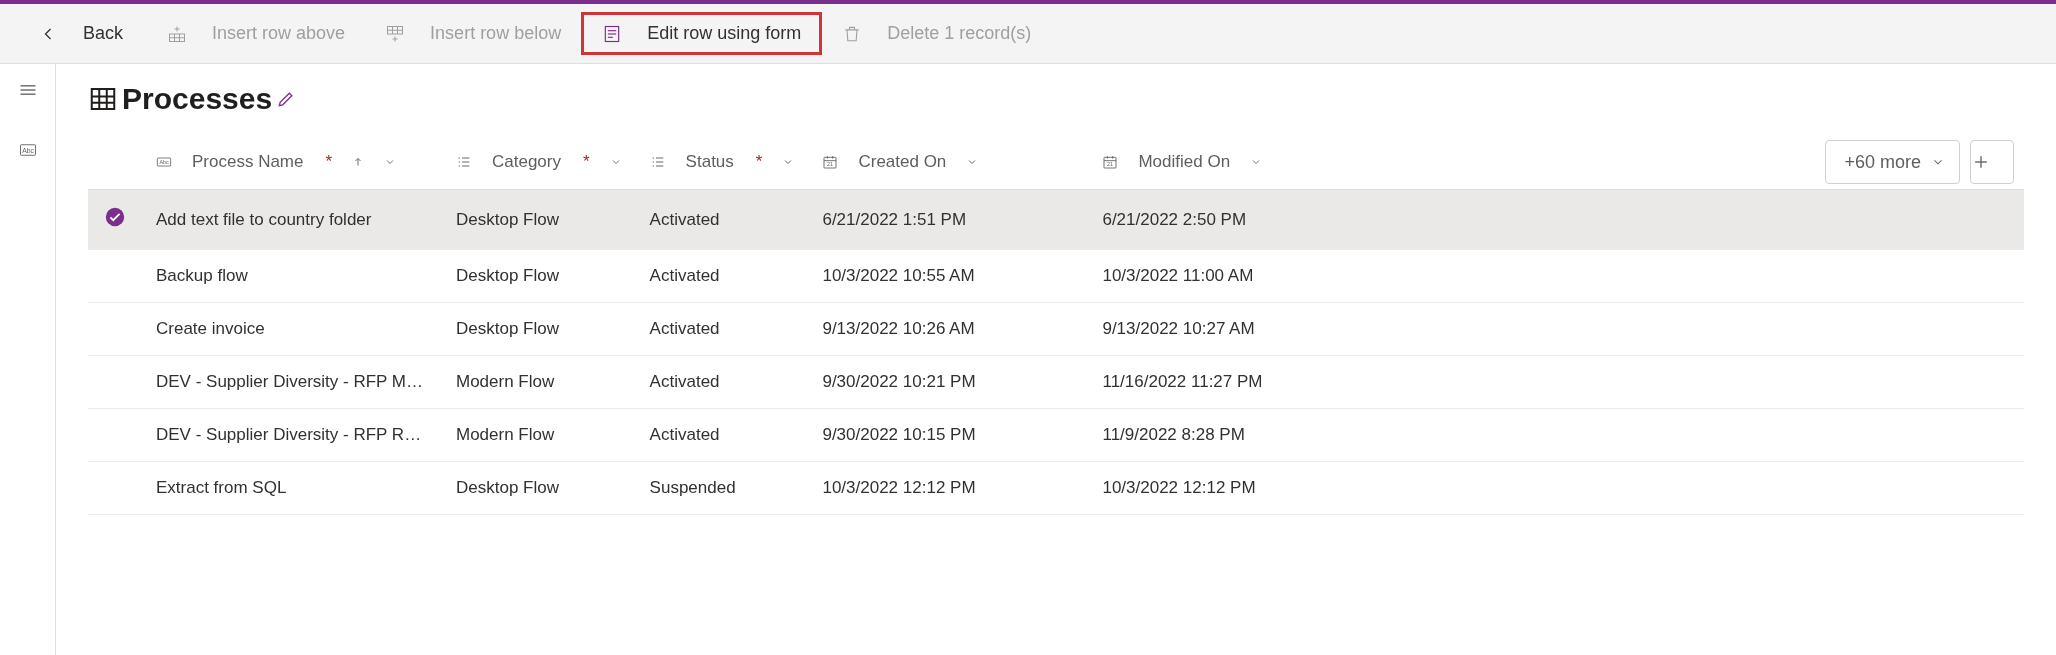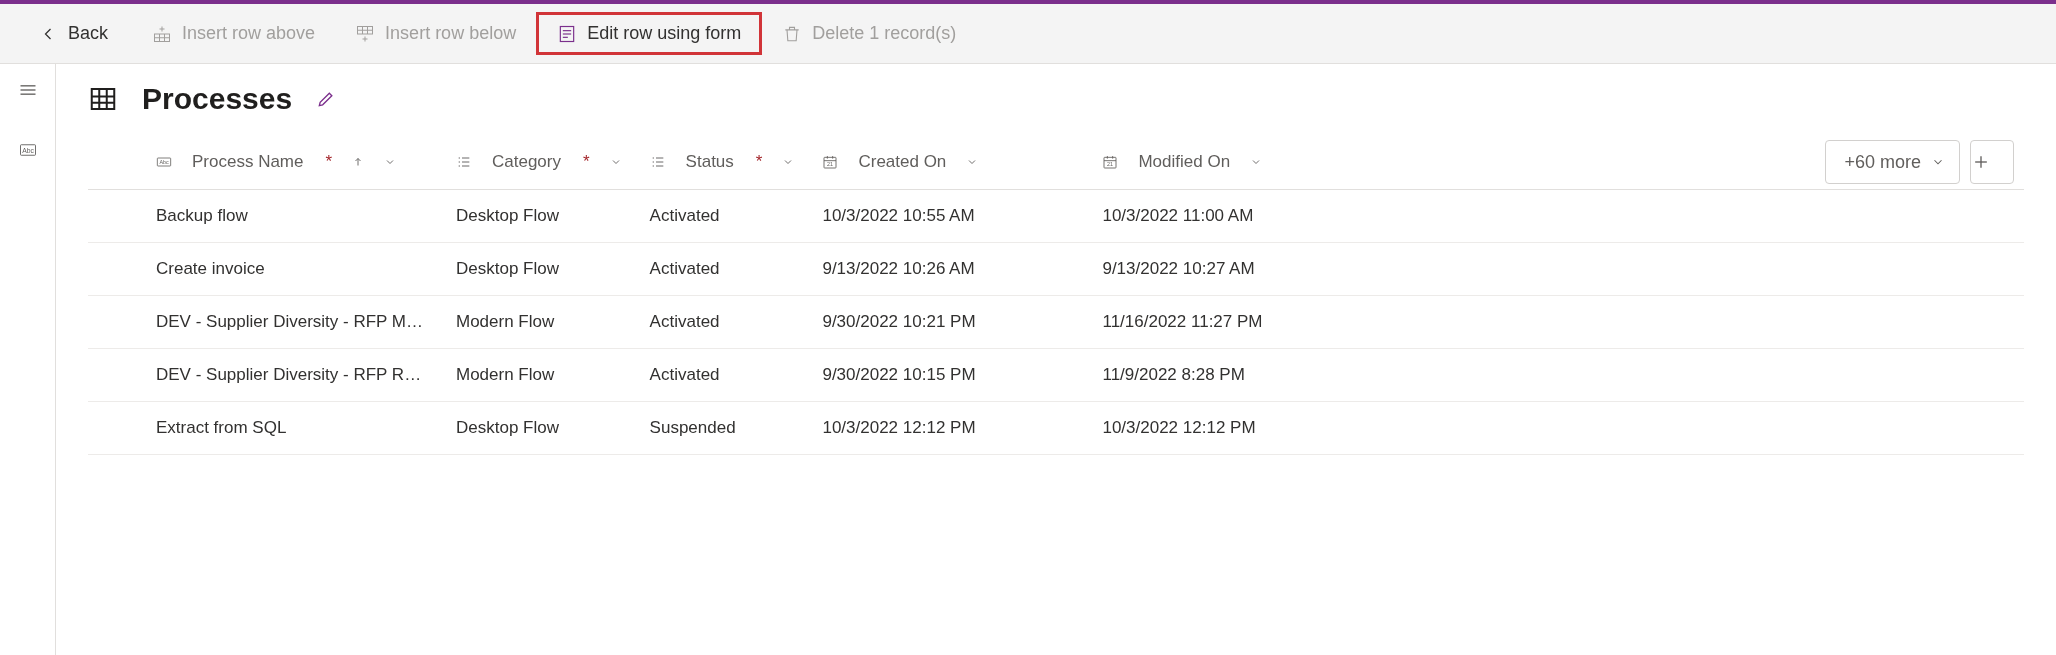--- a/index.html
+++ b/index.html
@@ -18,21 +18,21 @@
     background: #f4f4f4;
     border-bottom: 1px solid #e1dfdd;
     display: flex;
     align-items: center;
     padding: 0 18px;
     gap: 0;
   }
   .tb-btn {
     display: flex;
     align-items: center;
-    gap: 10px;
+    gap: 25px;
     padding: 8px 18px;
     font-size: 18px;
     color: #a19f9d;
     cursor: pointer;
     border: 2px solid transparent;
     background: transparent;
   }
   .tb-btn.enabled { color: #323130; }
   .tb-btn.highlighted { border: 3px solid #d13438; }
   .tb-btn svg { width: 20px; height: 20px; flex-shrink: 0; }
@@ -61,21 +61,21 @@
   .content {
     position: absolute;
     left: 56px; top: 64px;
     right: 0; bottom: 0;
     padding: 18px 32px 0 32px;
   }
 
   .page-title-row {
     display: flex;
     align-items: center;
-    gap: 24px;
+    gap: 4px;
     margin-bottom: 22px;
   }
   .page-title-row .title-text {
     font-size: 30px;
     font-weight: 600;
     color: #201f1e;
   }
   .page-title-row svg.table-icon { width: 30px; height: 30px; color: #201f1e; }
   .page-title-row svg.pencil { width: 20px; height: 20px; color: #7b2f8c; cursor: pointer; }
 
@@ -327,20 +327,32 @@
               <span>Modified On</span>
               <svg class="chev" viewBox="0 0 24 24" fill="none" stroke="currentColor" stroke-width="1.8">
                   <path d="M6 9l6 6 6-6"></path>
                 </svg>
             </span>
           </th>
           <th></th>
         </tr>
       </thead>
       <tbody id="grid-body">
+          <tr class="selected">
+            <td class="sel-cell col-check"><svg viewBox="0 0 24 24">
+                <circle cx="12" cy="12" r="10" fill="#7b2f8c"></circle>
+                <path d="M7 12.5l3 3 7-7" fill="none" stroke="#fff" stroke-width="2"></path>
+              </svg></td>
+            <td class="col-name">Add text file to country folder</td>
+            <td class="col-cat">Desktop Flow</td>
+            <td class="col-stat">Activated</td>
+            <td class="col-created">6/21/2022 1:51 PM</td>
+            <td class="col-modified">6/21/2022 2:50 PM</td>
+            <td></td>
+          </tr>
           <tr>
             <td class="sel-cell col-check"></td>
             <td class="col-name">Backup flow</td>
             <td class="col-cat">Desktop Flow</td>
             <td class="col-stat">Activated</td>
             <td class="col-created">10/3/2022 10:55 AM</td>
             <td class="col-modified">10/3/2022 11:00 AM</td>
             <td></td>
           </tr>
           <tr>

